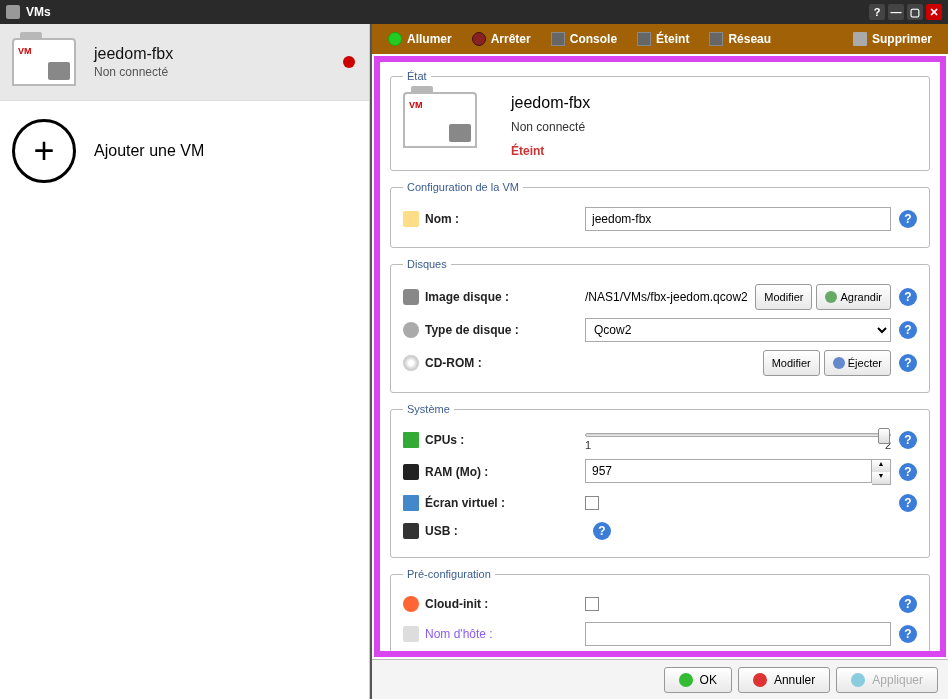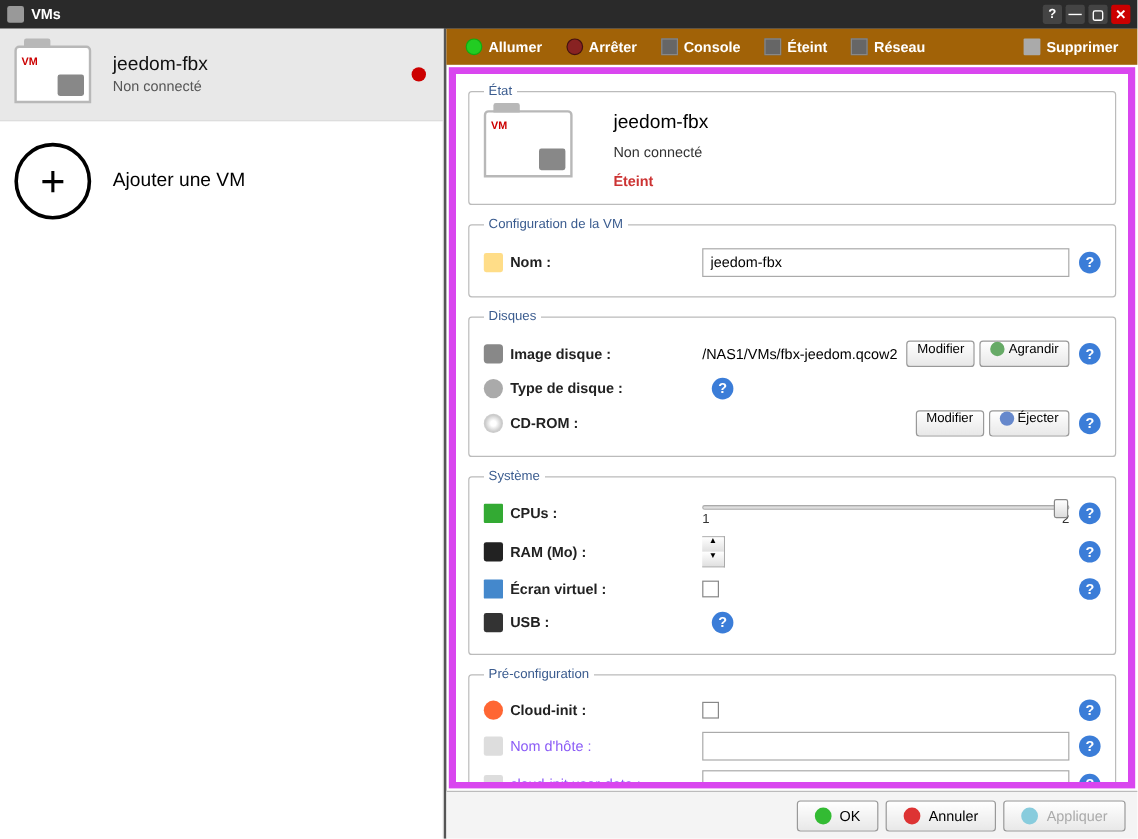--- a/index.html
+++ b/index.html
@@ -56,21 +56,21 @@
 .state-power { font-size: 12px; color: #c33; font-weight: bold; }
 
 .form-row { display: flex; align-items: center; padding: 4px 0; min-height: 28px; }
 .row-icon { width: 16px; height: 16px; margin-right: 6px; display: inline-block; background: #999; border-radius: 2px; flex-shrink: 0; }
 .row-label { width: 160px; font-size: 12px; font-weight: bold; color: #222; flex-shrink: 0; }
 .row-label.disabled { color: #8b5cf6; font-weight: normal; }
 .row-value { flex: 1; font-size: 12px; }
 .row-input { flex: 1; height: 24px; border: 1px solid #aaa; padding: 2px 6px; font-size: 12px; background: #fff; }
 .row-select { flex: 1; height: 24px; border: 1px solid #aaa; padding: 2px 4px; font-size: 12px; background: #fff; }
 .row-btns { display: flex; gap: 4px; margin-left: 6px; }
-.sm-btn { height: 22px; padding: 0 8px; font-size: 11px; border: 1px solid #999; background: linear-gradient(#fff,#e8e8e8); border-radius: 3px; cursor: pointer; display: flex; align-items: flex-start; gap: 3px; }
+.sm-btn { height: 22px; padding: 12px 8px; font-size: 11px; border: 1px solid #999; background: linear-gradient(#fff,#e8e8e8); border-radius: 3px; cursor: pointer; display: flex; align-items: center; gap: 3px; }
 .sm-btn-icon { width: 12px; height: 12px; border-radius: 50%; display: inline-block; }
 .icon-expand { background: #6a6; }
 .icon-eject { background: #68c; }
 .help-icon { width: 18px; height: 18px; border-radius: 50%; background: #3b7dd8; color: #fff; display: inline-flex; align-items: center; justify-content: center; font-size: 12px; font-weight: bold; margin-left: 8px; flex-shrink: 0; cursor: pointer; }
 .checkbox { width: 14px; height: 14px; border: 1px solid #888; background: #fff; }
 .slider-wrap { flex: 1; display: flex; flex-direction: column; }
 .slider { width: 100%; height: 4px; background: linear-gradient(#ccc,#eee); border: 1px solid #aaa; border-radius: 2px; position: relative; margin-top: 4px; }
 .slider-thumb { position: absolute; right: 0; top: -6px; width: 12px; height: 16px; background: linear-gradient(#fff,#ddd); border: 1px solid #888; border-radius: 2px; }
 .slider-labels { display: flex; justify-content: space-between; font-size: 11px; color: #333; margin-top: 2px; }
 .spinner { display: flex; flex: 1; }
@@ -201,20 +201,21 @@
             <button class="sm-btn">
                 <span class="sm-btn-icon icon-expand"></span>
                 <span>Agrandir</span>
               </button>
           </div>
           <span class="help-icon">?</span>
         </div>
         <div class="form-row">
           <span class="row-icon icon-gear"></span>
           <span class="row-label">Type de disque :</span>
+          <select class="row-select"><option>Qcow2</option></select>
           <span class="help-icon">?</span>
         </div>
         <div class="form-row">
           <span class="row-icon icon-cd"></span>
           <span class="row-label">CD-ROM :</span>
           <span class="row-value"></span>
           <div class="row-btns">
             <button class="sm-btn">
                 <span>Modifier</span>
               </button>
@@ -240,20 +241,21 @@
                 <span>1</span>
                 <span>2</span>
               </div>
           </div>
           <span class="help-icon">?</span>
         </div>
         <div class="form-row">
           <span class="row-icon icon-ram"></span>
           <span class="row-label">RAM (Mo) :</span>
           <div class="spinner">
+            <input value="957" style="">
             <div class="spinner-btns">
                 <div class="spinner-btn">▲</div>
                 <div class="spinner-btn">▼</div>
               </div>
           </div>
           <span class="help-icon">?</span>
         </div>
         <div class="form-row">
           <span class="row-icon icon-screen"></span>
           <span class="row-label">Écran virtuel :</span>

